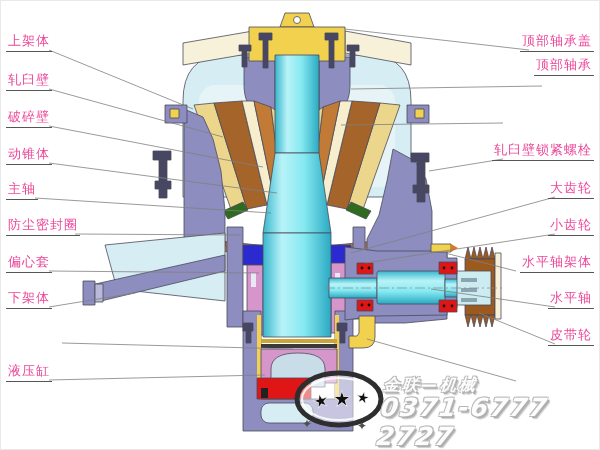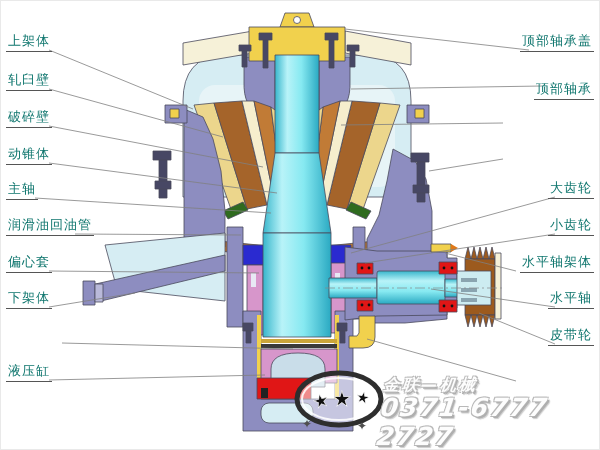--- a/index.html
+++ b/index.html
@@ -1,19 +1,19 @@
 <!DOCTYPE html>
 <html style="--p-body-blue: #d6edf3; --p-body-light: #e7f4f7; --p-frame-purple: #8d8dc0; --p-shell-cream: #f6f1d8; --p-cover-yellow: #f1d14d; --p-crush-brown: #a5642a; --p-mantle-brown: #c17b36; --p-cone-beige: #ecd68c; --p-gap-cream: #f6eecd; --p-eccentric-pink: #d796cb; --p-gear-blue: #2a2ad0; --p-hydraulic-red: #e01616; --p-seal-green: #2f6b1f; --p-pulley-brown: #9c5a1e; --p-bolt-gray: #474764; --p-shaft-cyan: #49cfe2; --p-leader-line: #808080;"><head>
 <meta charset="utf-8">
 <style>
   html,body{margin:0;padding:0;background:#fff;}
   #stage{position:relative;width:600px;height:450px;background:#fff;overflow:hidden;
          font-family:"DejaVu Sans",sans-serif;box-sizing:border-box;border:1px solid #e9e9e9;}
   svg{position:absolute;left:0;top:0;}
-  .lbl{position:absolute;font:13px/1.25 "DejaVu Serif",serif;color:#0f766e;
+  .lbl{position:absolute;font:13px/1.25 "DejaVu Serif",serif;color:#ec4899;
        border-bottom:1px solid #555;padding:0 2px 2px 2px;letter-spacing:1px;white-space:nowrap;}
   .lbl.left{left:5px;}
   .lbl.right{right:5px;text-align:right;}
   
   .f-body{fill:var(--p-body-blue);}     .f-body2{fill:var(--p-body-light);stroke:none;}
   .f-cream{fill:var(--p-shell-cream);}  .f-yellow{fill:var(--p-cover-yellow);}
   .f-purple{fill:var(--p-frame-purple);}.f-brown{fill:var(--p-crush-brown);}
   .f-brown2{fill:var(--p-mantle-brown);}.f-beige{fill:var(--p-cone-beige);}
   .f-gap{fill:var(--p-gap-cream);}      .f-pink{fill:var(--p-eccentric-pink);}
   .f-blue{fill:var(--p-gear-blue);}     .f-red{fill:var(--p-hydraulic-red);}
@@ -232,27 +232,28 @@
       <text x="306" y="427" font-size="12" text-anchor="middle" fill="#4f4f4f">✦</text>
       <text x="361" y="429" font-size="12" text-anchor="middle" fill="#4f4f4f">✦</text>
     </g>
   </svg>
 
   <div class="lbl left" style="top:32px">上架体</div>
   <div class="lbl left" style="top:71px">轧臼壁</div>
   <div class="lbl left" style="top:108px">破碎壁</div>
   <div class="lbl left" style="top:145px">动锥体</div>
   <div class="lbl left" style="top:180px">主轴</div>
-  <div class="lbl left" style="top:216px">润滑油回油管</div>
+  <div class="lbl left" style="top:216px">防尘密封圈</div>
   <div class="lbl left" style="top:253px">偏心套</div>
   <div class="lbl left" style="top:289px">下架体</div>
   <div class="lbl left" style="top:362px">液压缸</div>
 
   <div class="lbl right" style="top:32px">顶部轴承盖</div>
-  <div class="lbl right" style="top:80px">顶部轴承</div>
+  <div class="lbl right" style="top:56px">顶部轴承</div>
+  <div class="lbl right" style="top:141px">轧臼壁锁紧螺栓</div>
   <div class="lbl right" style="top:179px">大齿轮</div>
   <div class="lbl right" style="top:216px">小齿轮</div>
   <div class="lbl right" style="top:253px">水平轴架体</div>
   <div class="lbl right" style="top:289px">水平轴</div>
   <div class="lbl right" style="top:326px">皮带轮</div>
 
   <div class="wm" id="wm-company">金联—机械</div>
   <div class="wm" id="wm-phone">0371-6777 2727</div>
 </div>
 

